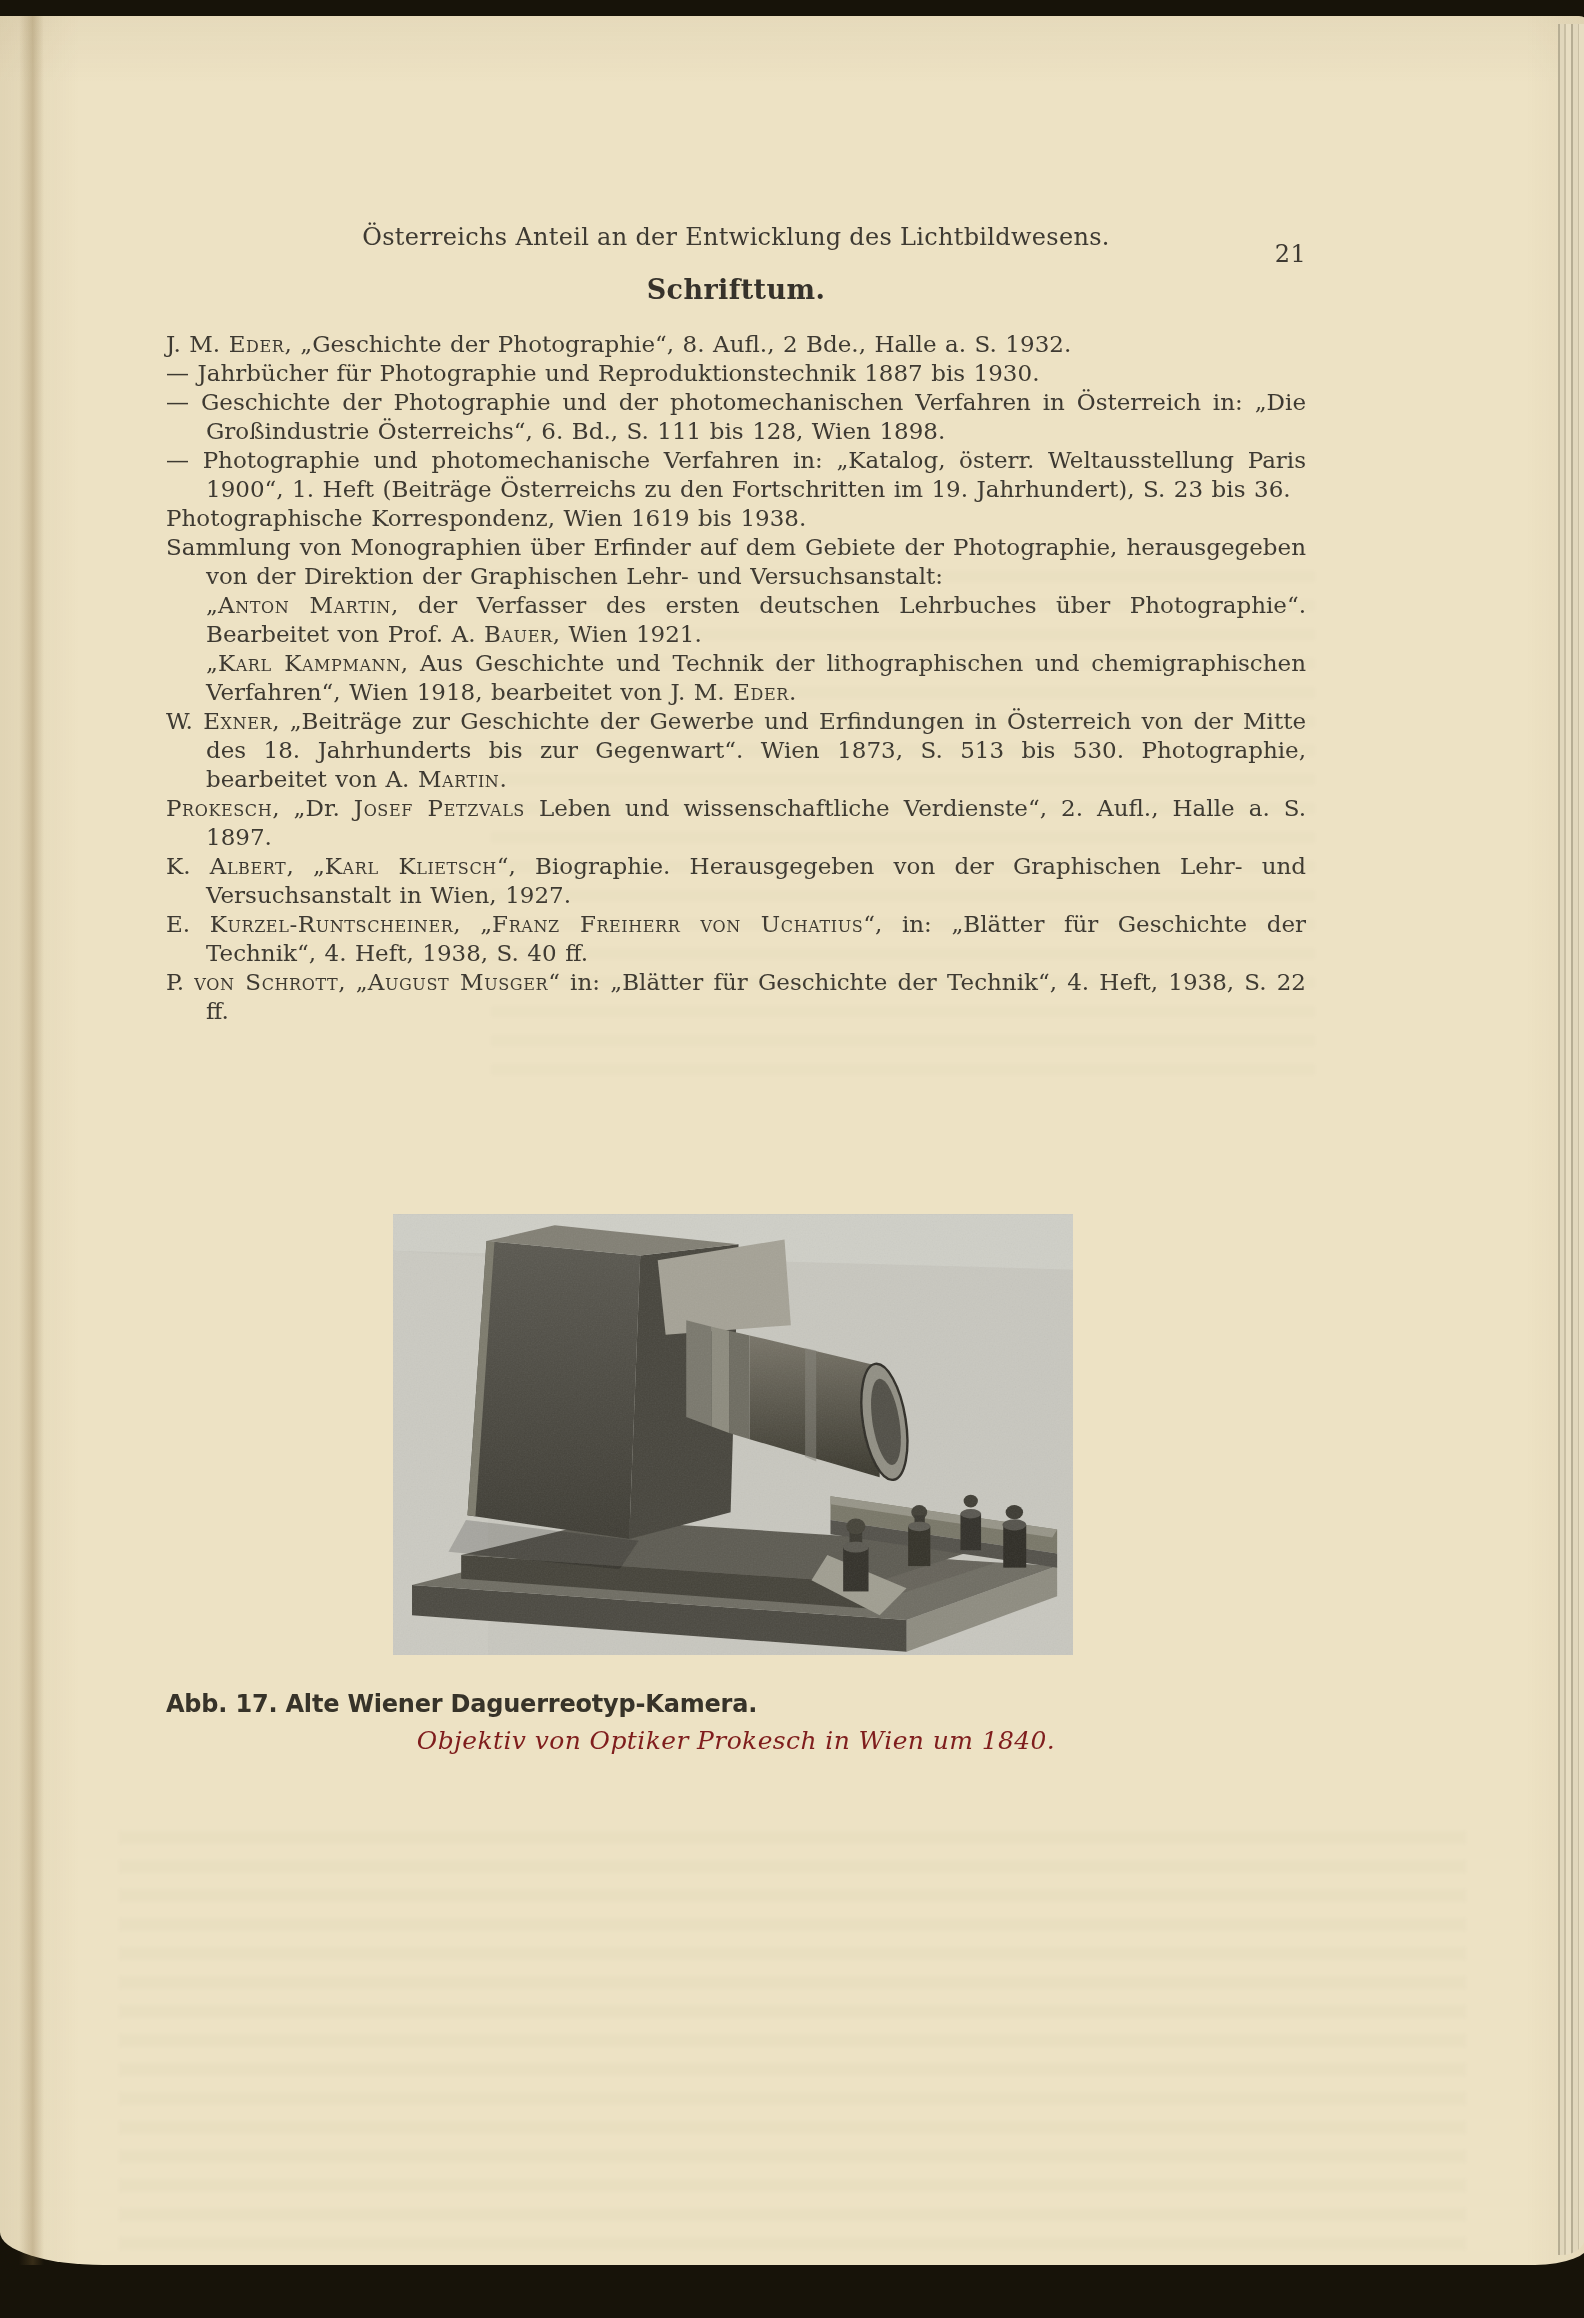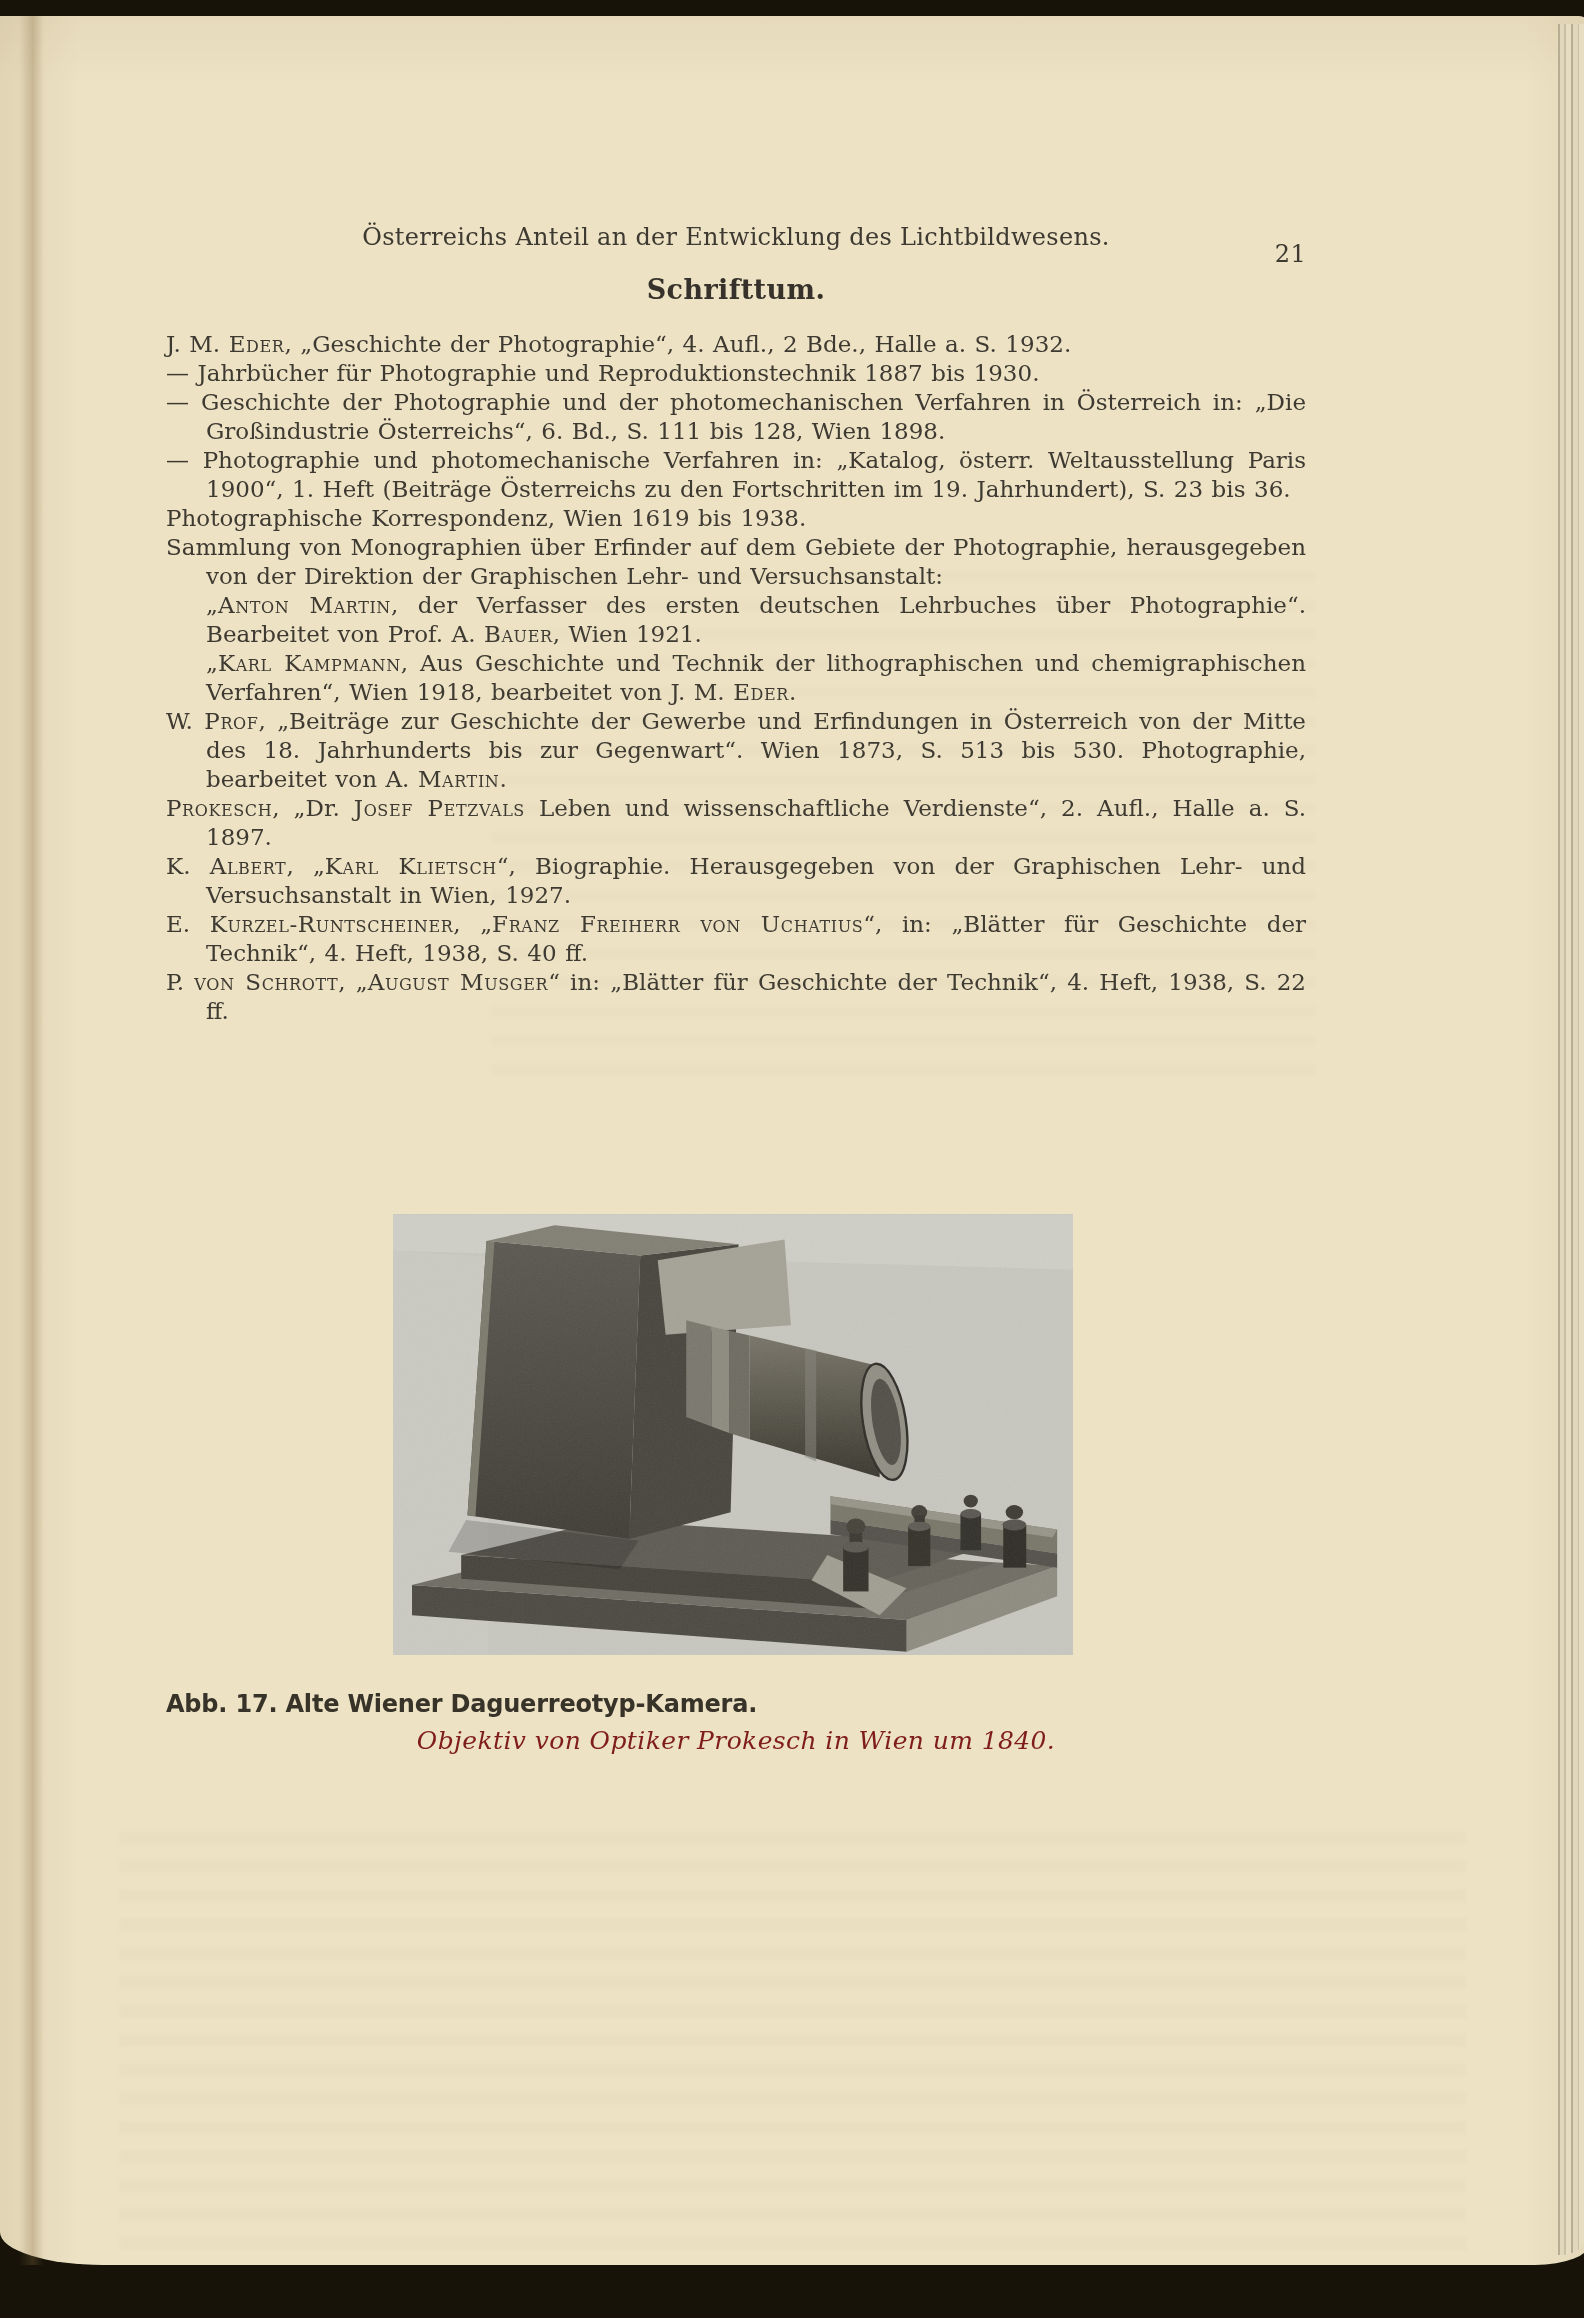--- a/index.html
+++ b/index.html
@@ -103,29 +103,29 @@
   <div class="gutter-shadow"></div>
 
   <div class="headline">
     <span>Österreichs Anteil an der Entwicklung des Lichtbildwesens.</span>
     <span class="pagenum">21</span>
   </div>
 
   <div class="section-title">Schrifttum.</div>
 
   <div class="bib-block">
-      <p class="hang"><span>J. M. </span><span class="sc">Eder</span><span>, „Geschichte der Photographie“, 4. Aufl., 2 Bde., Halle a. S. 1932.</span></p>
+      <p class="hang"><span>J. M. </span><span class="sc">Eder</span><span>, „Geschichte der Photographie“, 8. Aufl., 2 Bde., Halle a. S. 1932.</span></p>
       <p class="dash"><span>— Jahrbücher für Photographie und Reproduktionstechnik 1887 bis 1930.</span></p>
       <p class="dash"><span>— Geschichte der Photographie und der photomechanischen Verfahren in Österreich in: „Die Großindustrie Österreichs“, 6. Bd., S. 111 bis 128, Wien 1898.</span></p>
       <p class="dash"><span>— Photographie und photomechanische Verfahren in: „Katalog, österr. Weltausstellung Paris 1900“, 1. Heft (Beiträge Österreichs zu den Fortschritten im 19. Jahrhundert), S. 23 bis 36.</span></p>
       <p class="hang"><span>Photographische Korrespondenz, Wien 1619 bis 1938.</span></p>
       <p class="hang"><span>Sammlung von Monographien über Erfinder auf dem Gebiete der Photographie, herausgegeben von der Direktion der Graphischen Lehr- und Versuchsanstalt:</span></p>
       <p class="inset"><span>„</span><span class="sc">Anton Martin</span><span>, der Verfasser des ersten deutschen Lehrbuches über Photographie“. Bearbeitet von Prof. A. </span><span class="sc">Bauer</span><span>, Wien 1921.</span></p>
       <p class="inset"><span>„</span><span class="sc">Karl Kampmann</span><span>, Aus Geschichte und Technik der lithographischen und chemigraphischen Verfahren“, Wien 1918, bearbeitet von J. M. </span><span class="sc">Eder</span><span>.</span></p>
-      <p class="hang"><span>W. </span><span class="sc">Prof</span><span>, „Beiträge zur Geschichte der Gewerbe und Erfindungen in Österreich von der Mitte des 18. Jahrhunderts bis zur Gegenwart“. Wien 1873, S. 513 bis 530. Photographie, bearbeitet von A. </span><span class="sc">Martin</span><span>.</span></p>
+      <p class="hang"><span>W. </span><span class="sc">Exner</span><span>, „Beiträge zur Geschichte der Gewerbe und Erfindungen in Österreich von der Mitte des 18. Jahrhunderts bis zur Gegenwart“. Wien 1873, S. 513 bis 530. Photographie, bearbeitet von A. </span><span class="sc">Martin</span><span>.</span></p>
       <p class="hang"><span class="sc">Prokesch</span><span>, „Dr. </span><span class="sc">Josef Petzvals</span><span> Leben und wissenschaftliche Verdienste“, 2. Aufl., Halle a. S. 1897.</span></p>
       <p class="hang"><span>K. </span><span class="sc">Albert</span><span>, „</span><span class="sc">Karl Klietsch</span><span>“, Biographie. Herausgegeben von der Graphischen Lehr- und Versuchsanstalt in Wien, 1927.</span></p>
       <p class="hang"><span>E. </span><span class="sc">Kurzel-Runtscheiner</span><span>, „</span><span class="sc">Franz Freiherr von Uchatius</span><span>“, in: „Blätter für Geschichte der Technik“, 4. Heft, 1938, S. 40 ff.</span></p>
       <p class="hang"><span>P. </span><span class="sc">von Schrott</span><span>, „</span><span class="sc">August Musger</span><span>“ in: „Blätter für Geschichte der Technik“, 4. Heft, 1938, S. 22 ff.</span></p>
     </div>
 
   <div class="ghost ghost-b"></div>
 
   <div class="photo">
 

